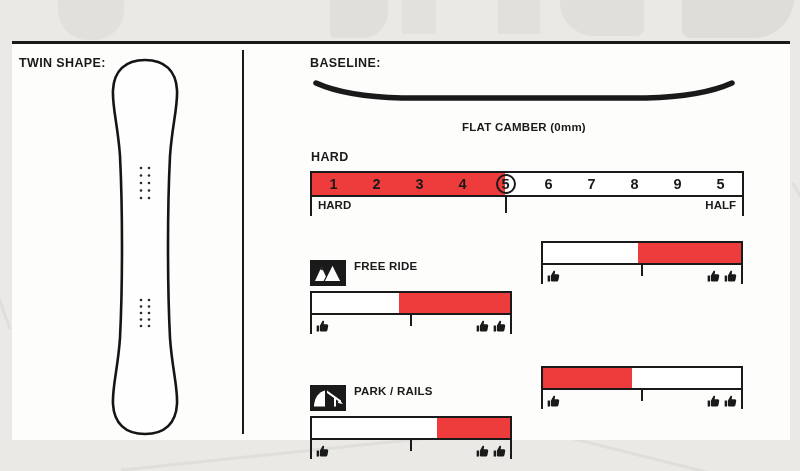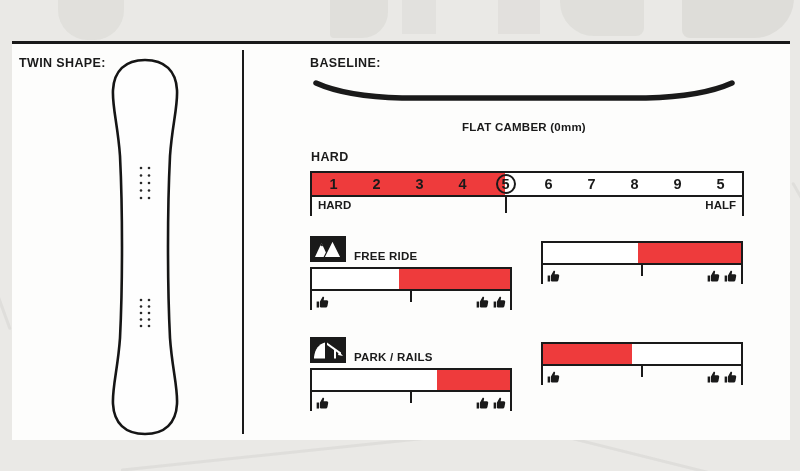--- a/index.html
+++ b/index.html
@@ -51,21 +51,21 @@
     display:flex; justify-content:space-between; align-items:flex-start;
     padding:2px 6px 0; font-size:11.5px;
   }
   .tick-mid{position:absolute; top:0; width:2px; background:var(--ink);}
   .flexunder .tick-mid{left:45%; height:16px; transform:translateX(-1px);}
   
   .ratings{
     position:absolute; top:192px; left:0;
     display:grid; grid-template-columns:202px 202px; column-gap:29px; row-gap:27px;
   }
-  .rating-head{display:flex; align-items:flex-end; gap:8px; height:26px;}
+  .rating-head{display:flex; align-items:flex-start; gap:8px; height:26px;margin-top:24px;}
   .ricon{width:36px; height:26px; display:block;}
   .ricon svg{display:block; width:36px; height:26px;}
   .rlabel{font-size:11.5px; letter-spacing:.02em; white-space:nowrap;}
   .rbar{margin-top:5px; width:202px; height:24px; border:2px solid var(--ink);}
   .rscale{
     position:relative; width:202px; height:19px;
     border-left:2px solid var(--ink); border-right:2px solid var(--ink);
     display:flex; justify-content:space-between; align-items:flex-end;
     padding:0 4px 1px;
   }

